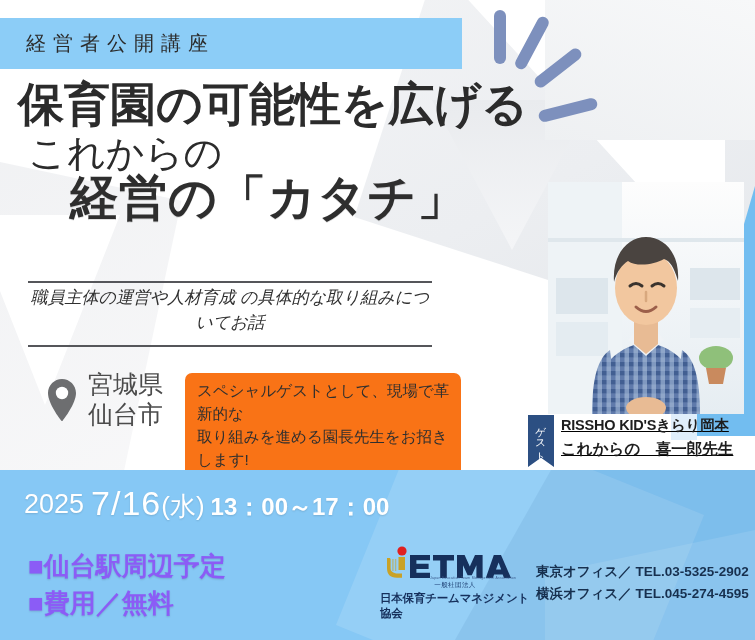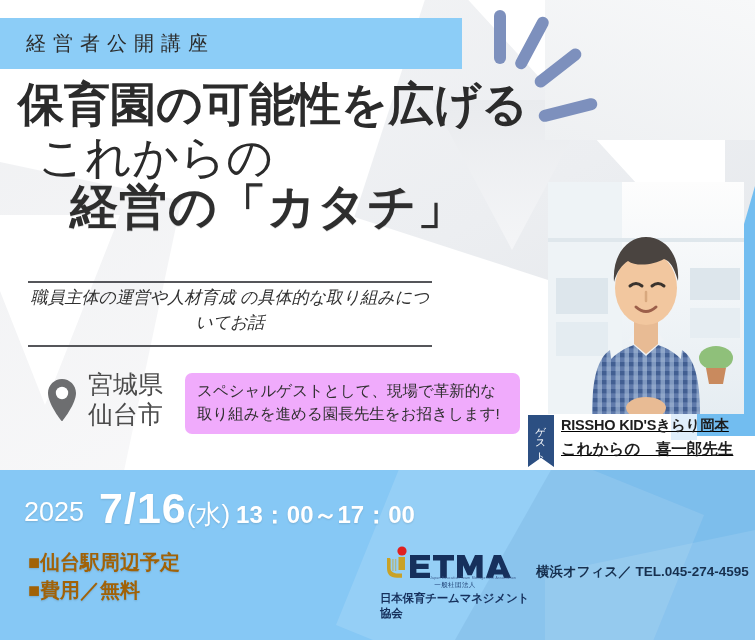--- a/index.html
+++ b/index.html
@@ -95,26 +95,26 @@
   
   .headline { position:absolute; left:18px; top:80px; width:520px; }
   .title-line1 {
     font-size:46px;
     line-height:1.08;
     color:#2b2b2b;
     font-weight:700;
     letter-spacing:0px;
   }
   .title-line2 {
-    font-size:46px;
+    font-size:38px;
     line-height:1.12;
     color:#2b2b2b;
     font-weight:400;
     margin-top:2px;
-    margin-left:20px;
+    margin-left:10px;
   }
   .title-line3 {
     font-size:48px;
     line-height:1.1;
     color:#2e2e2e;
     font-weight:bold;
     margin-top:-2px;
     margin-left:52px;
     letter-spacing:1px;
     text-shadow:0 1px 0 rgba(0,0,0,.12);
@@ -152,23 +152,23 @@
     line-height:1.18;
     color:#4b4b4b;
     font-weight:400;
     white-space:pre-line;
   }
 
   
   .callout {
     position:absolute;
     left:185px; top:373px;
-    width:335px;
+    width:276px;
     padding:7px 11px 8px 12px;
-    background:#f0abfc;
+    background:#f97316;
     border-radius:7px;
     font-size:15.5px;
     line-height:1.48;
     color:#2f2f2f;
     white-space:pre-line;
   }
 
   
   .photo {
     position:absolute;
@@ -247,29 +247,29 @@
   }
 
   .date-line {
     position:absolute;
     left:24px; top:484px;
     color:#ffffff;
     white-space:nowrap;
     text-shadow:0 1px 2px rgba(0,0,0,.13);
   }
   .date-year { font-size:27px; font-weight:400; vertical-align:2px; }
-  .date-big  { font-size:43px; font-weight:bold; letter-spacing:1px; margin-left:15px; }
+  .date-big  { font-size:34px; font-weight:normal; letter-spacing:1px; margin-left:7px; }
   .date-dow  { font-size:26px; font-weight:400; }
   .date-time { font-size:24px; font-weight:700; margin-left:6px; }
 
   .bullets {
     position:absolute;
     left:28px; top:548px;
-    color:#a16207;
-    font-size:20px;
+    color:#8b5cf6;
+    font-size:26px;
     font-weight:bold;
     line-height:1.42;
     text-shadow:0 1px 2px rgba(0,0,0,.14);
   }
 
   
   .logo-block { position:absolute; left:380px; top:546px; width:150px; }
   .logo-mark { width:150px; height:34px; display:block; }
   .logo-sub1 {
     font-size:6.5px; color:#1d3f73; text-align:center;
@@ -437,16 +437,17 @@
         <path d="M77 9h7.6l5.2 11.6L95 9h7.6v23h-6.2V19.2l-4.6 10h-4.2l-4.6-10V32H77z"></path>
         <path d="M113.8 9h7.2L131 32h-7l-1.3-3.6h-8.6L112.8 32h-7zM116 23.5h5.2l-2.6-7z"></path>
       </g>
       <text x="50" y="33" font-family="'Liberation Sans',sans-serif" font-size="3.4" fill="#3a5a8c" letter-spacing=".3">Japan Education Team Management Association</text>
     </svg>
     <div class="logo-sub1">一般社団法人</div>
     <div class="logo-sub2">日本保育チームマネジメント協会</div>
   </div>
 
   <div class="contacts">
+    <span class="row">東京オフィス／ TEL.03-5325-2902</span>
     <span class="row">横浜オフィス／ TEL.045-274-4595</span>
   </div>
 
 </div>
 
 </body></html>

